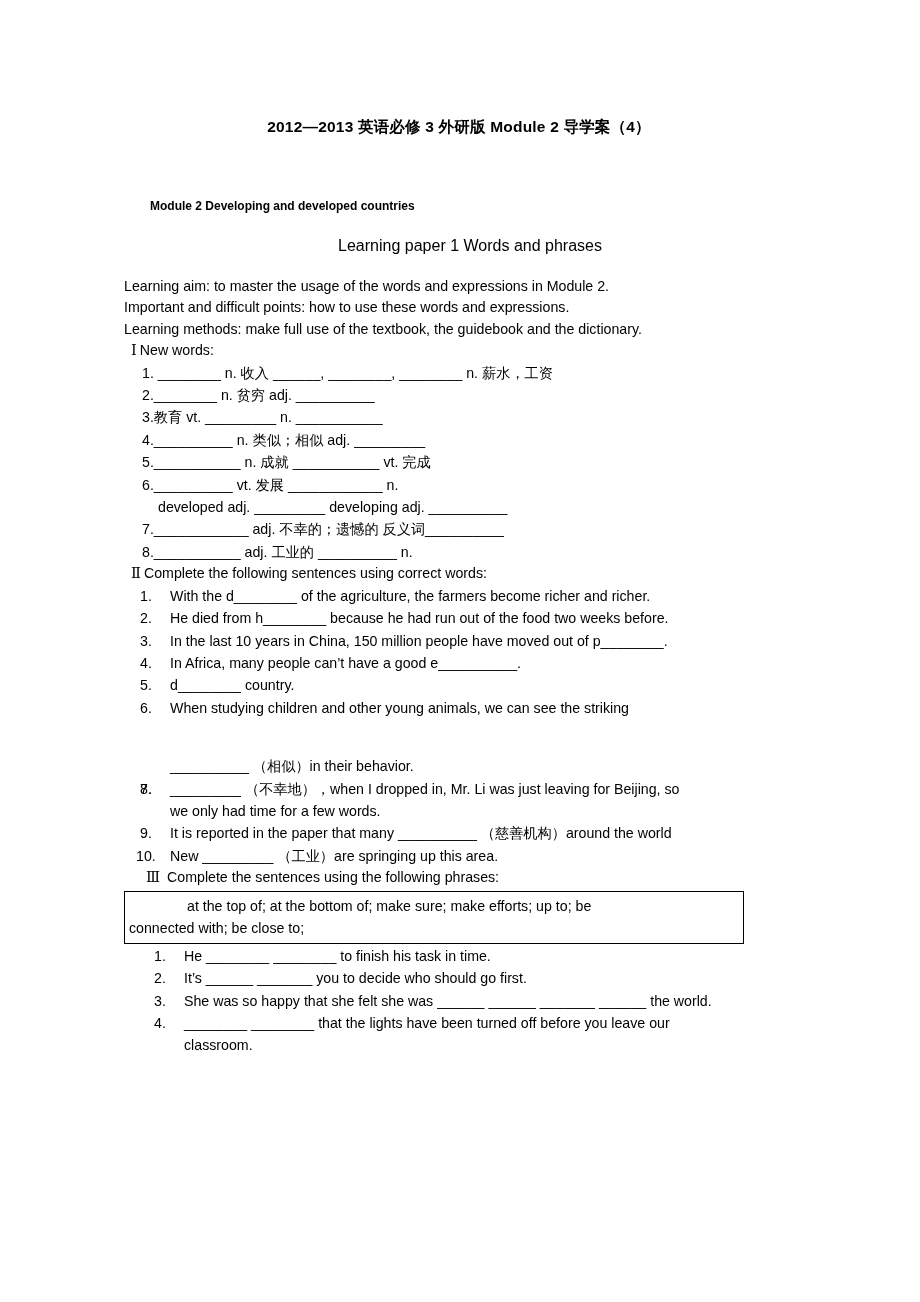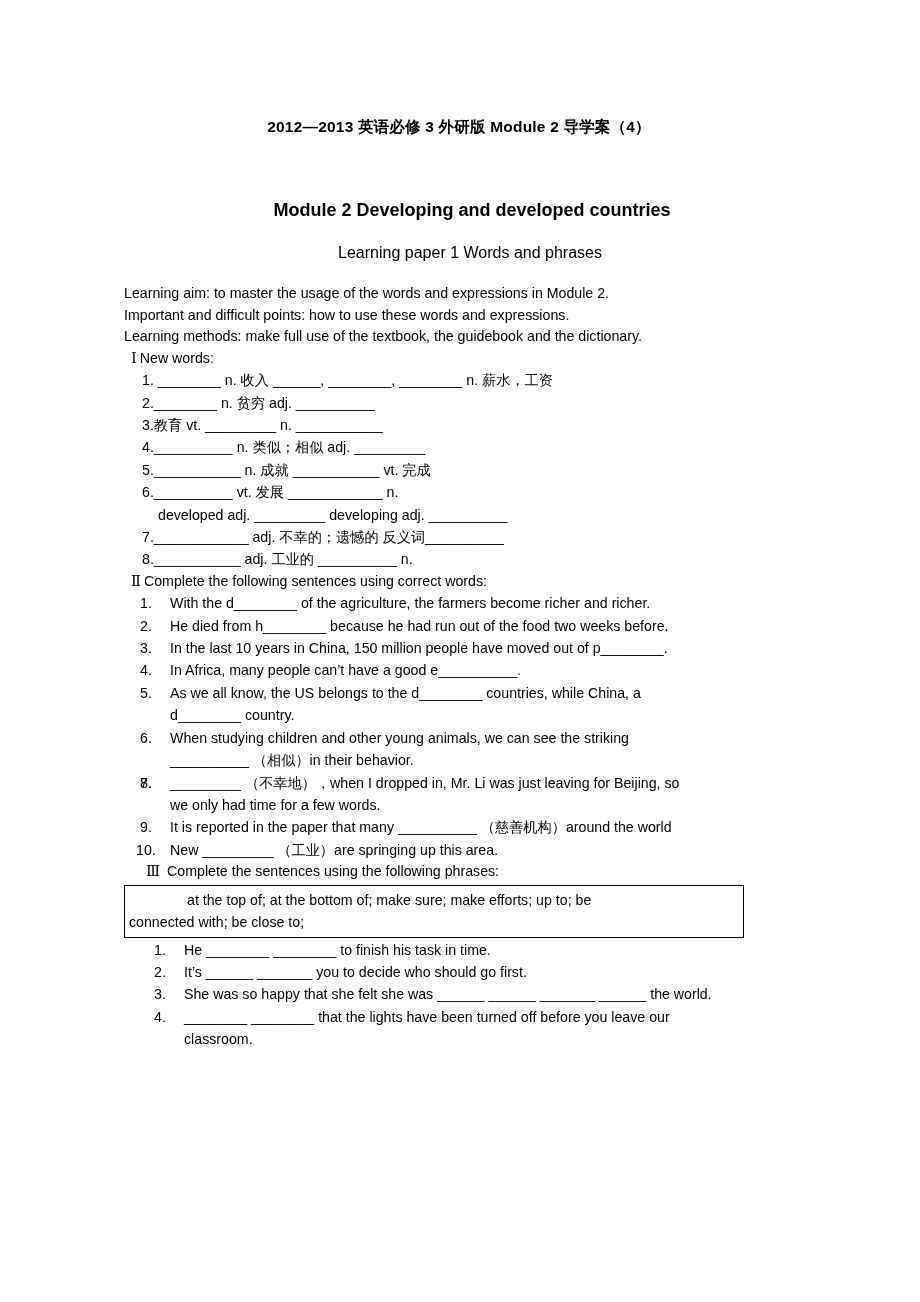--- a/index.html
+++ b/index.html
@@ -33,23 +33,22 @@
     font-size: 15.5px;
     font-weight: bold;
     letter-spacing: 0.2px;
     line-height: 1.2;
     margin: 0 0 0 0;
     text-align: center;
   }
   .spacer-1 { height: 62px; }
 
   .module-title {
-    font-size: 18px;
+    font-size: 12px;
     font-weight: bold;
-    text-align: center;
     padding-left: 26px;
     line-height: 1.25;
     margin: 0;
   }
   .spacer-2 { height: 22px; }
 
   .paper-title {
     font-size: 16px;
     font-weight: normal;
     text-align: center;
@@ -198,27 +197,26 @@
       <div class="ex-item">
         <span class="ex-num">3.</span>
         <span>In the last 10 years in China, 150 million people have moved out of p________.</span>
       </div>
       <div class="ex-item">
         <span class="ex-num">4.</span>
         <span>In Africa, many people can’t have a good e__________.</span>
       </div>
       <div class="ex-item">
         <span class="ex-num">5.</span>
-        <span style="display:block;text-align:justify;text-justify:inter-word;">As we all know, the US belongs to the d________ countries, while China, a</span>
         <span class="lastline" style="display:block;">d________ country.</span>
       </div>
       <div class="ex-item">
         <span class="ex-num">6.</span>
         <span style="display:block;text-align:justify;text-justify:inter-word;">When studying children and other young animals, we can see the striking</span>
-        <span class="lastline" style="display:block;">__________ （相似）in their behavior.</span>
+        <span class="lastline" style="display:block;margin-top:36px;">__________ （相似）in their behavior.</span>
       </div>
       <div class="ex-item">
         <span class="ex-num">7.</span>
       </div>
       <div class="ex-item">
         <span class="ex-num">8.</span>
         <span style="display:block;text-align:justify;text-justify:inter-word;">_________ （不幸地），when I dropped in, Mr. Li was just leaving for Beijing, so</span>
         <span class="lastline" style="display:block;">we only had time for a few words.</span>
       </div>
       <div class="ex-item">

